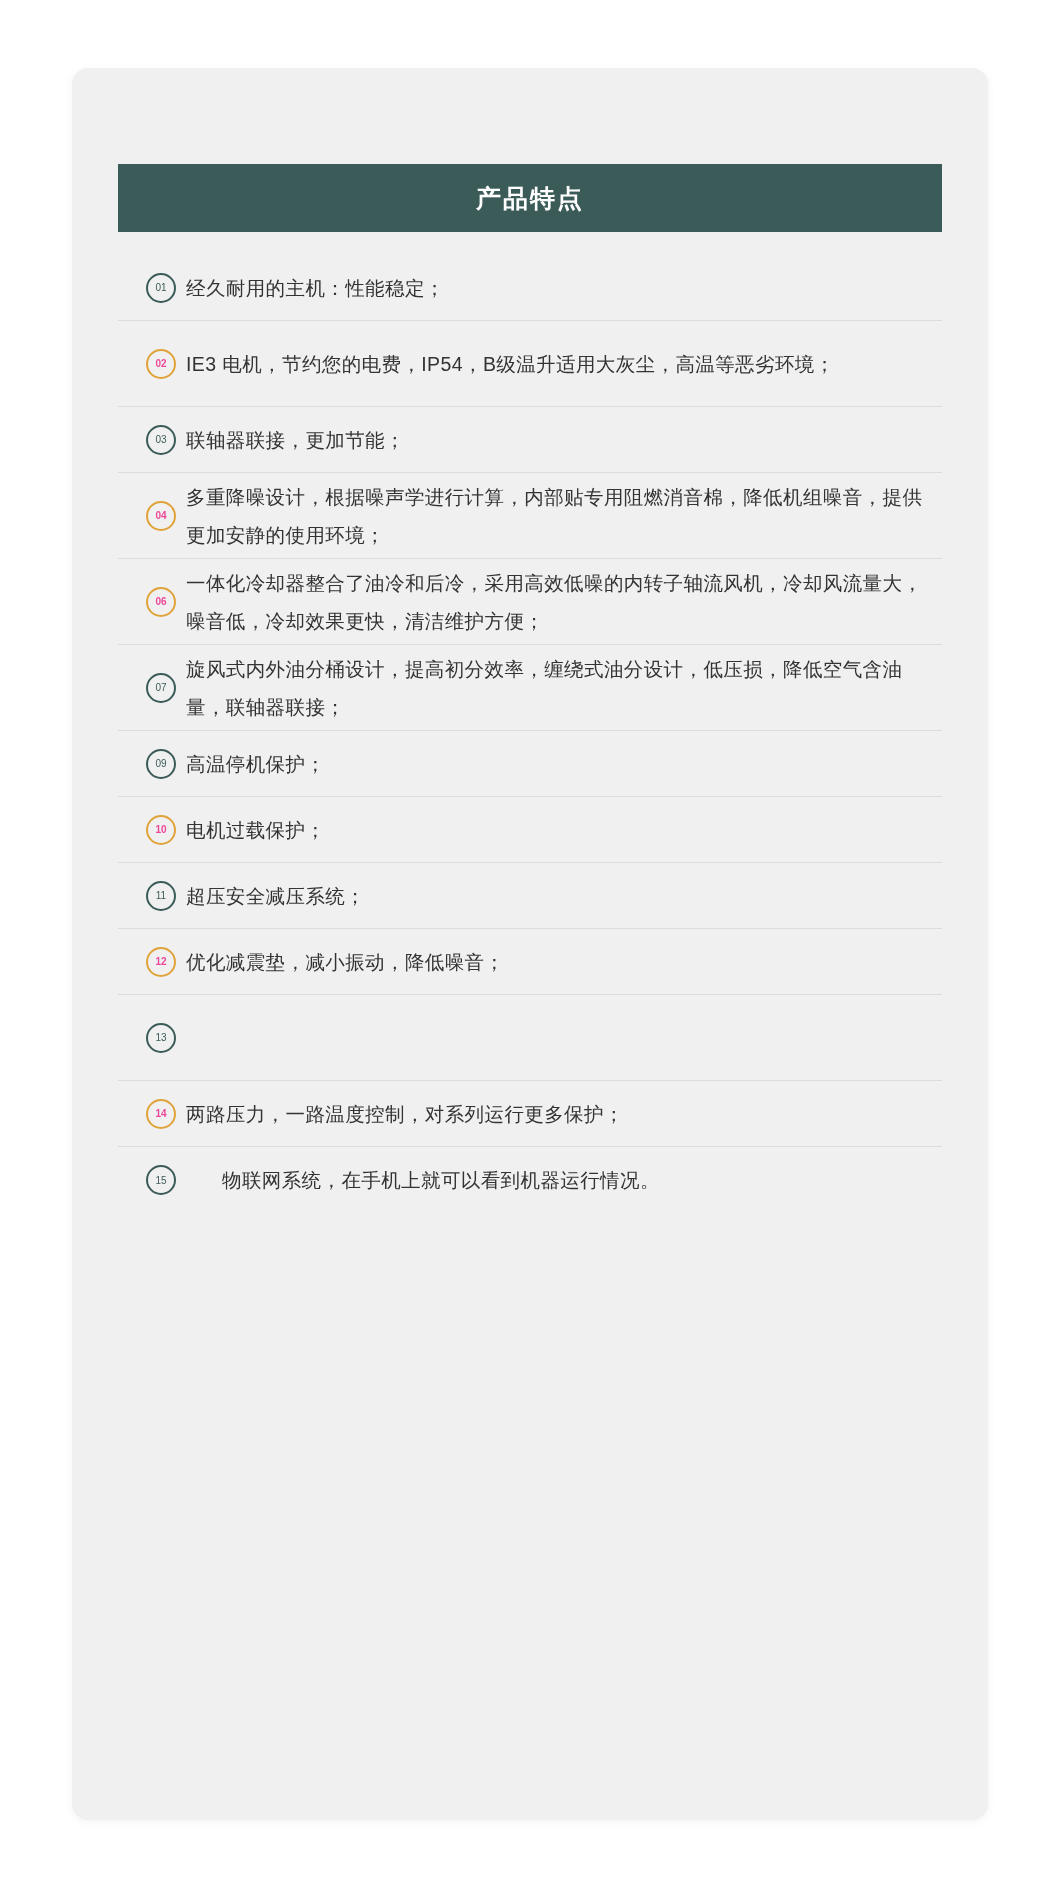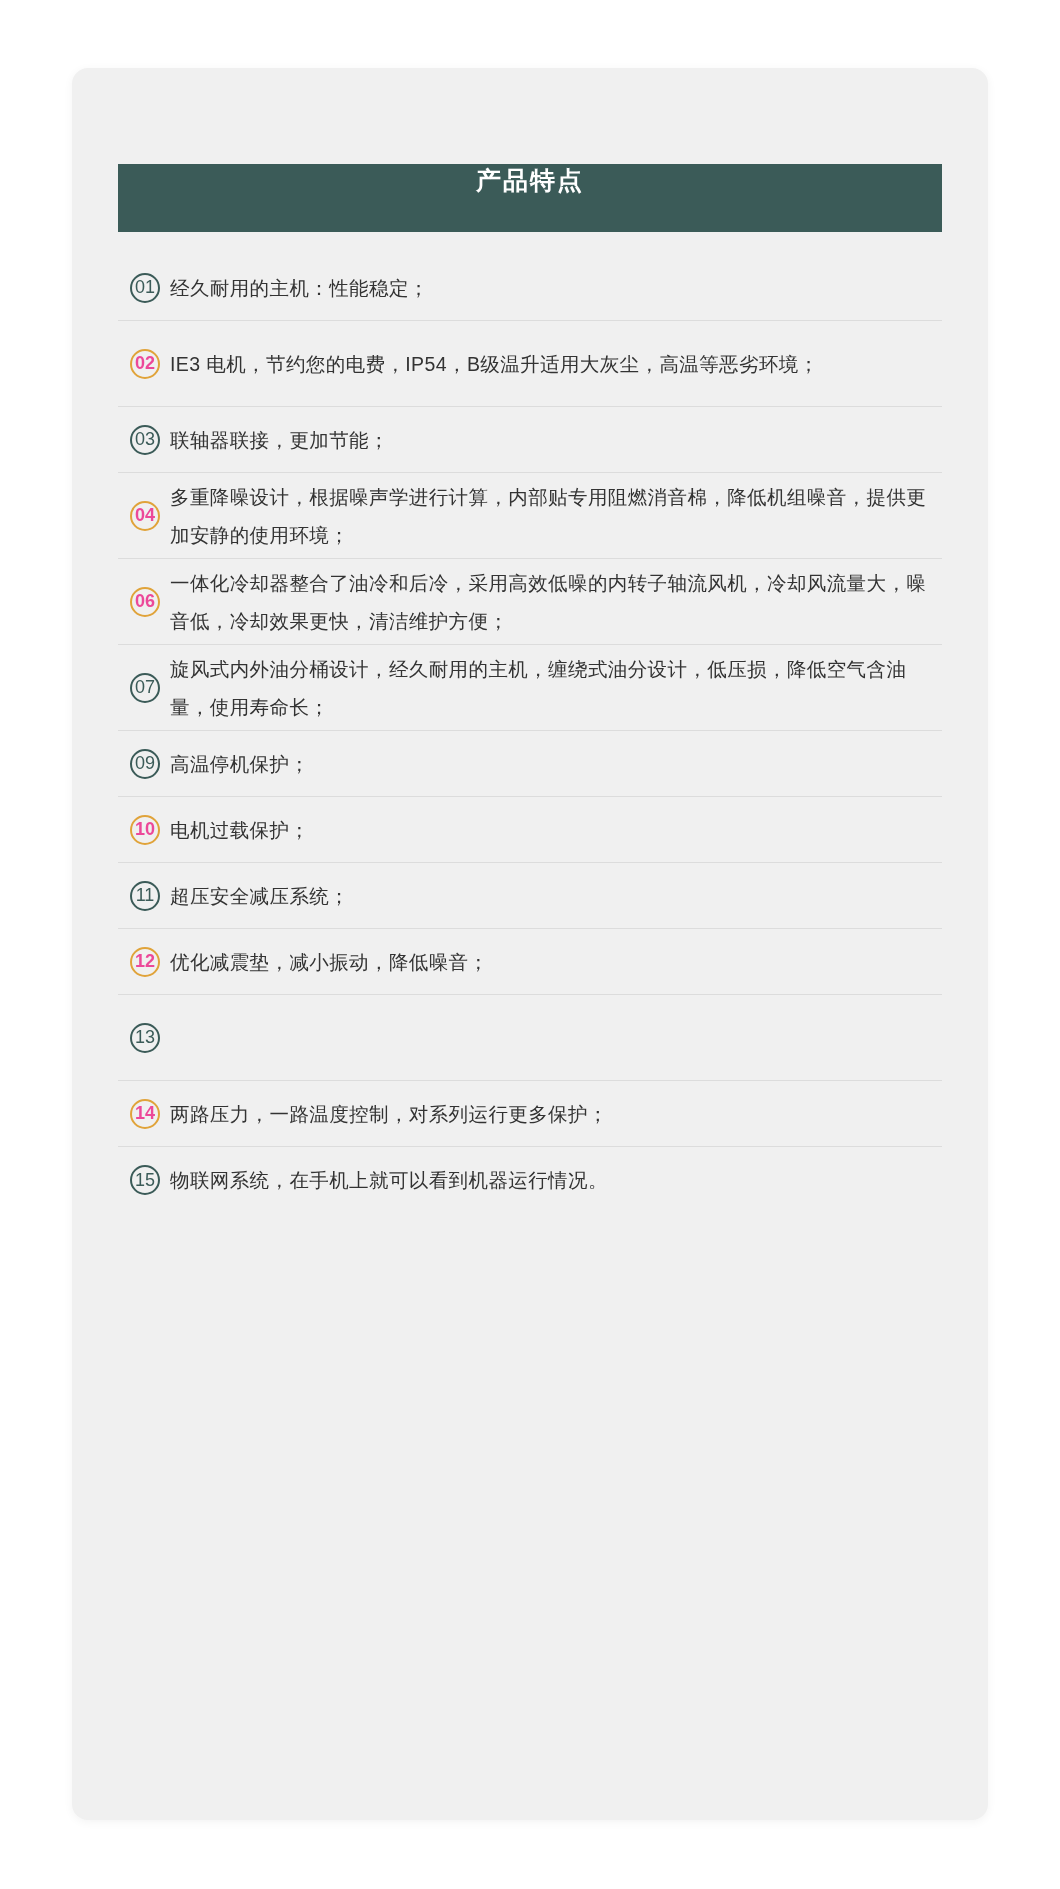--- a/index.html
+++ b/index.html
@@ -32,21 +32,21 @@
     box-shadow: 0 2px 10px rgba(0,0,0,0.05);
   }
   .title-bar {
     position: absolute;
     left: 118px;
     top: 164px;
     width: 824px;
     height: 68px;
     background: #3b5b58;
     display: flex;
-    align-items: flex-start;
+    align-items: center;
     justify-content: center;
   }
   .title-bar .title-text {
     color: #ffffff;
     font-size: 25px;
     font-weight: bold;
     letter-spacing: 2px;
   }
   .list {
     position: absolute;
@@ -57,34 +57,35 @@
   .item {
     display: flex;
     align-items: flex-start;
     border-bottom: 1px solid #dcdcdc;
     padding: 0;
     box-sizing: border-box;
     min-height: 62px;
   }
   .item:last-child {
     border-bottom: none;
+    gap: 36px;
   }
   .num {
     flex: 0 0 auto;
     width: 30px;
     height: 30px;
     border-radius: 50%;
     border: 2px solid #3b5b58;
     color: #3b5b58;
-    font-size: 18px;
+    font-size: 10px;
     display: flex;
     align-items: center;
     justify-content: center;
     box-sizing: border-box;
-    margin-left: 12px;
+    margin-left: 28px;
   }
   .num.gold {
     border-color: #e0a33a;
     color: #ec4899;
     font-weight: bold;
   }
   .text {
     flex: 1 1 auto;
     margin-left: 10px;
     color: #333333;
@@ -133,21 +134,21 @@
       <div class="item two-line">
         <div class="num gold">04</div>
         <div class="text">多重降噪设计，根据噪声学进行计算，内部贴专用阻燃消音棉，降低机组噪音，提供更加安静的使用环境；</div>
       </div>
       <div class="item two-line">
         <div class="num gold">06</div>
         <div class="text">一体化冷却器整合了油冷和后冷，采用高效低噪的内转子轴流风机，冷却风流量大，噪音低，冷却效果更快，清洁维护方便；</div>
       </div>
       <div class="item two-line">
         <div class="num">07</div>
-        <div class="text">旋风式内外油分桶设计，经久耐用的主机，缠绕式油分设计，低压损，降低空气含油量，使用寿命长；</div>
+        <div class="text">旋风式内外油分桶设计，提高初分效率，缠绕式油分设计，低压损，降低空气含油量，联轴器联接；</div>
       </div>
       <div class="item one-line">
         <div class="num">09</div>
         <div class="text">高温停机保护；</div>
       </div>
       <div class="item one-line">
         <div class="num gold">10</div>
         <div class="text">电机过载保护；</div>
       </div>
       <div class="item one-line">

